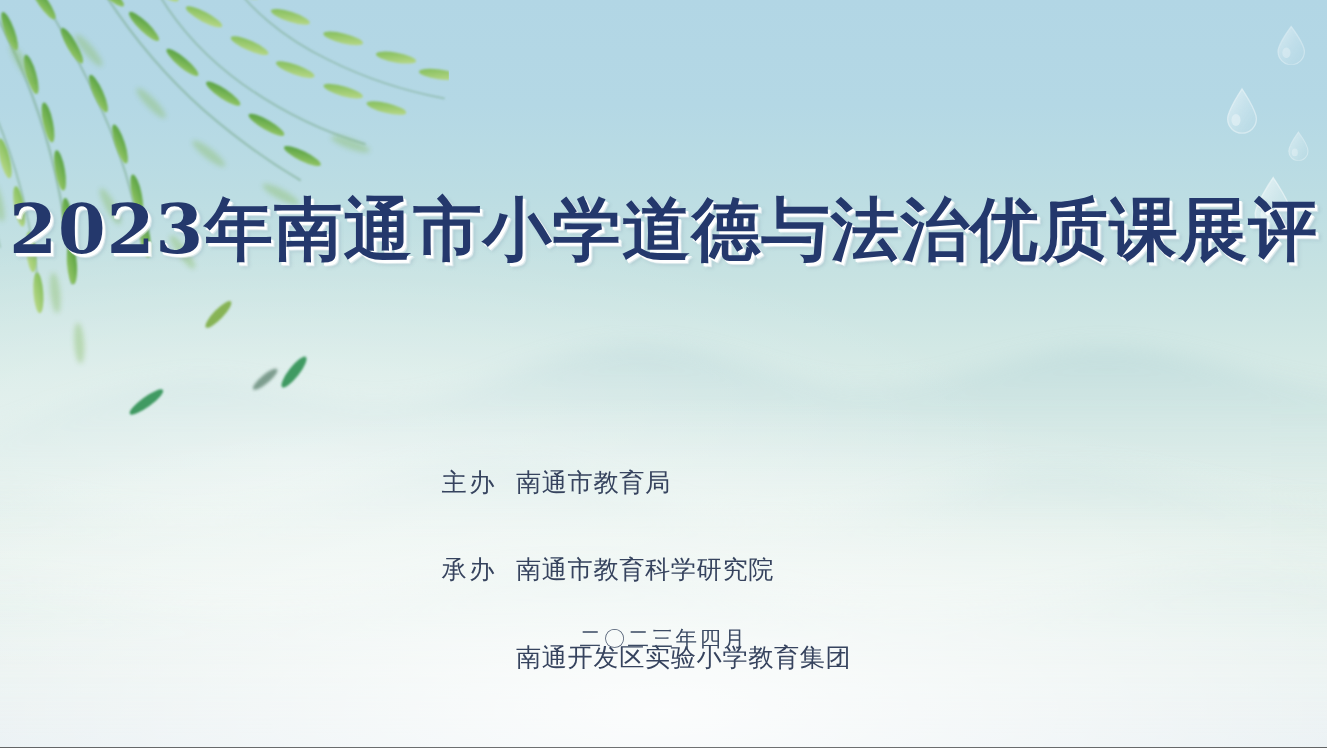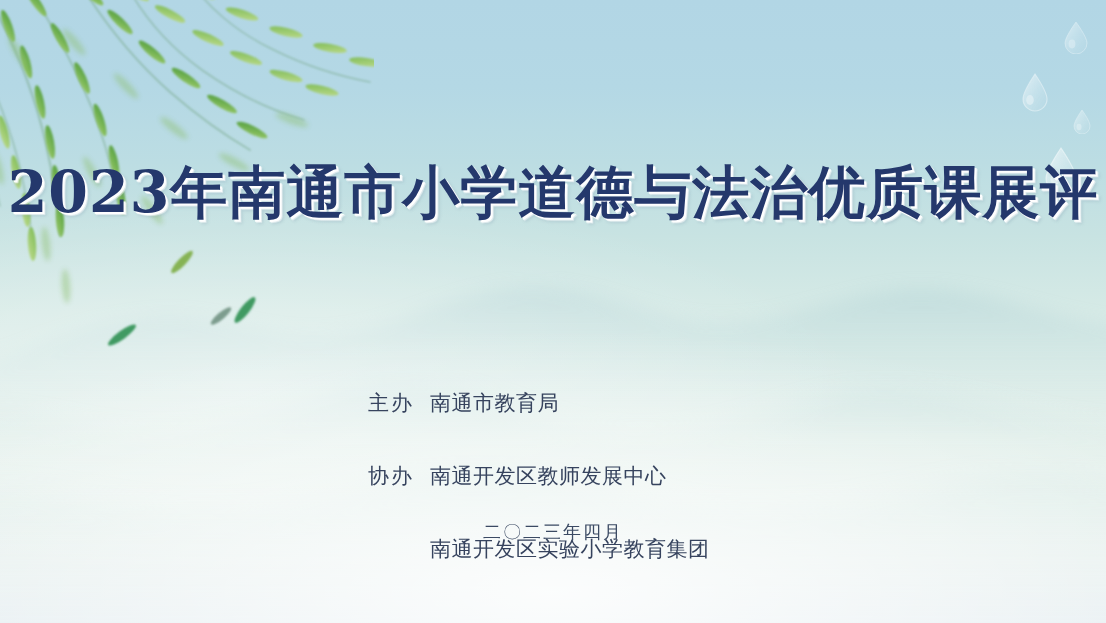--- a/index.html
+++ b/index.html
@@ -482,22 +482,22 @@
   </div>
 
   <div id="title">2023年南通市小学道德与法治优质课展评</div>
 
   <div id="organizers">
     <div class="org-row">
       <span class="org-label">主办</span>
       <span class="org-value">南通市教育局</span>
     </div>
     <div class="org-row">
-      <span class="org-label">协办</span>
-      <span class="org-value">南通开发区教师发展中心</span>
+      <span class="org-label">承办</span>
+      <span class="org-value">南通市教育科学研究院</span>
     </div>
     <div class="org-row">
       <span class="org-label"></span>
       <span class="org-value">南通开发区实验小学教育集团</span>
     </div>
   </div>
 
   <div id="date">二〇二三年四月</div>
 
 </div>

